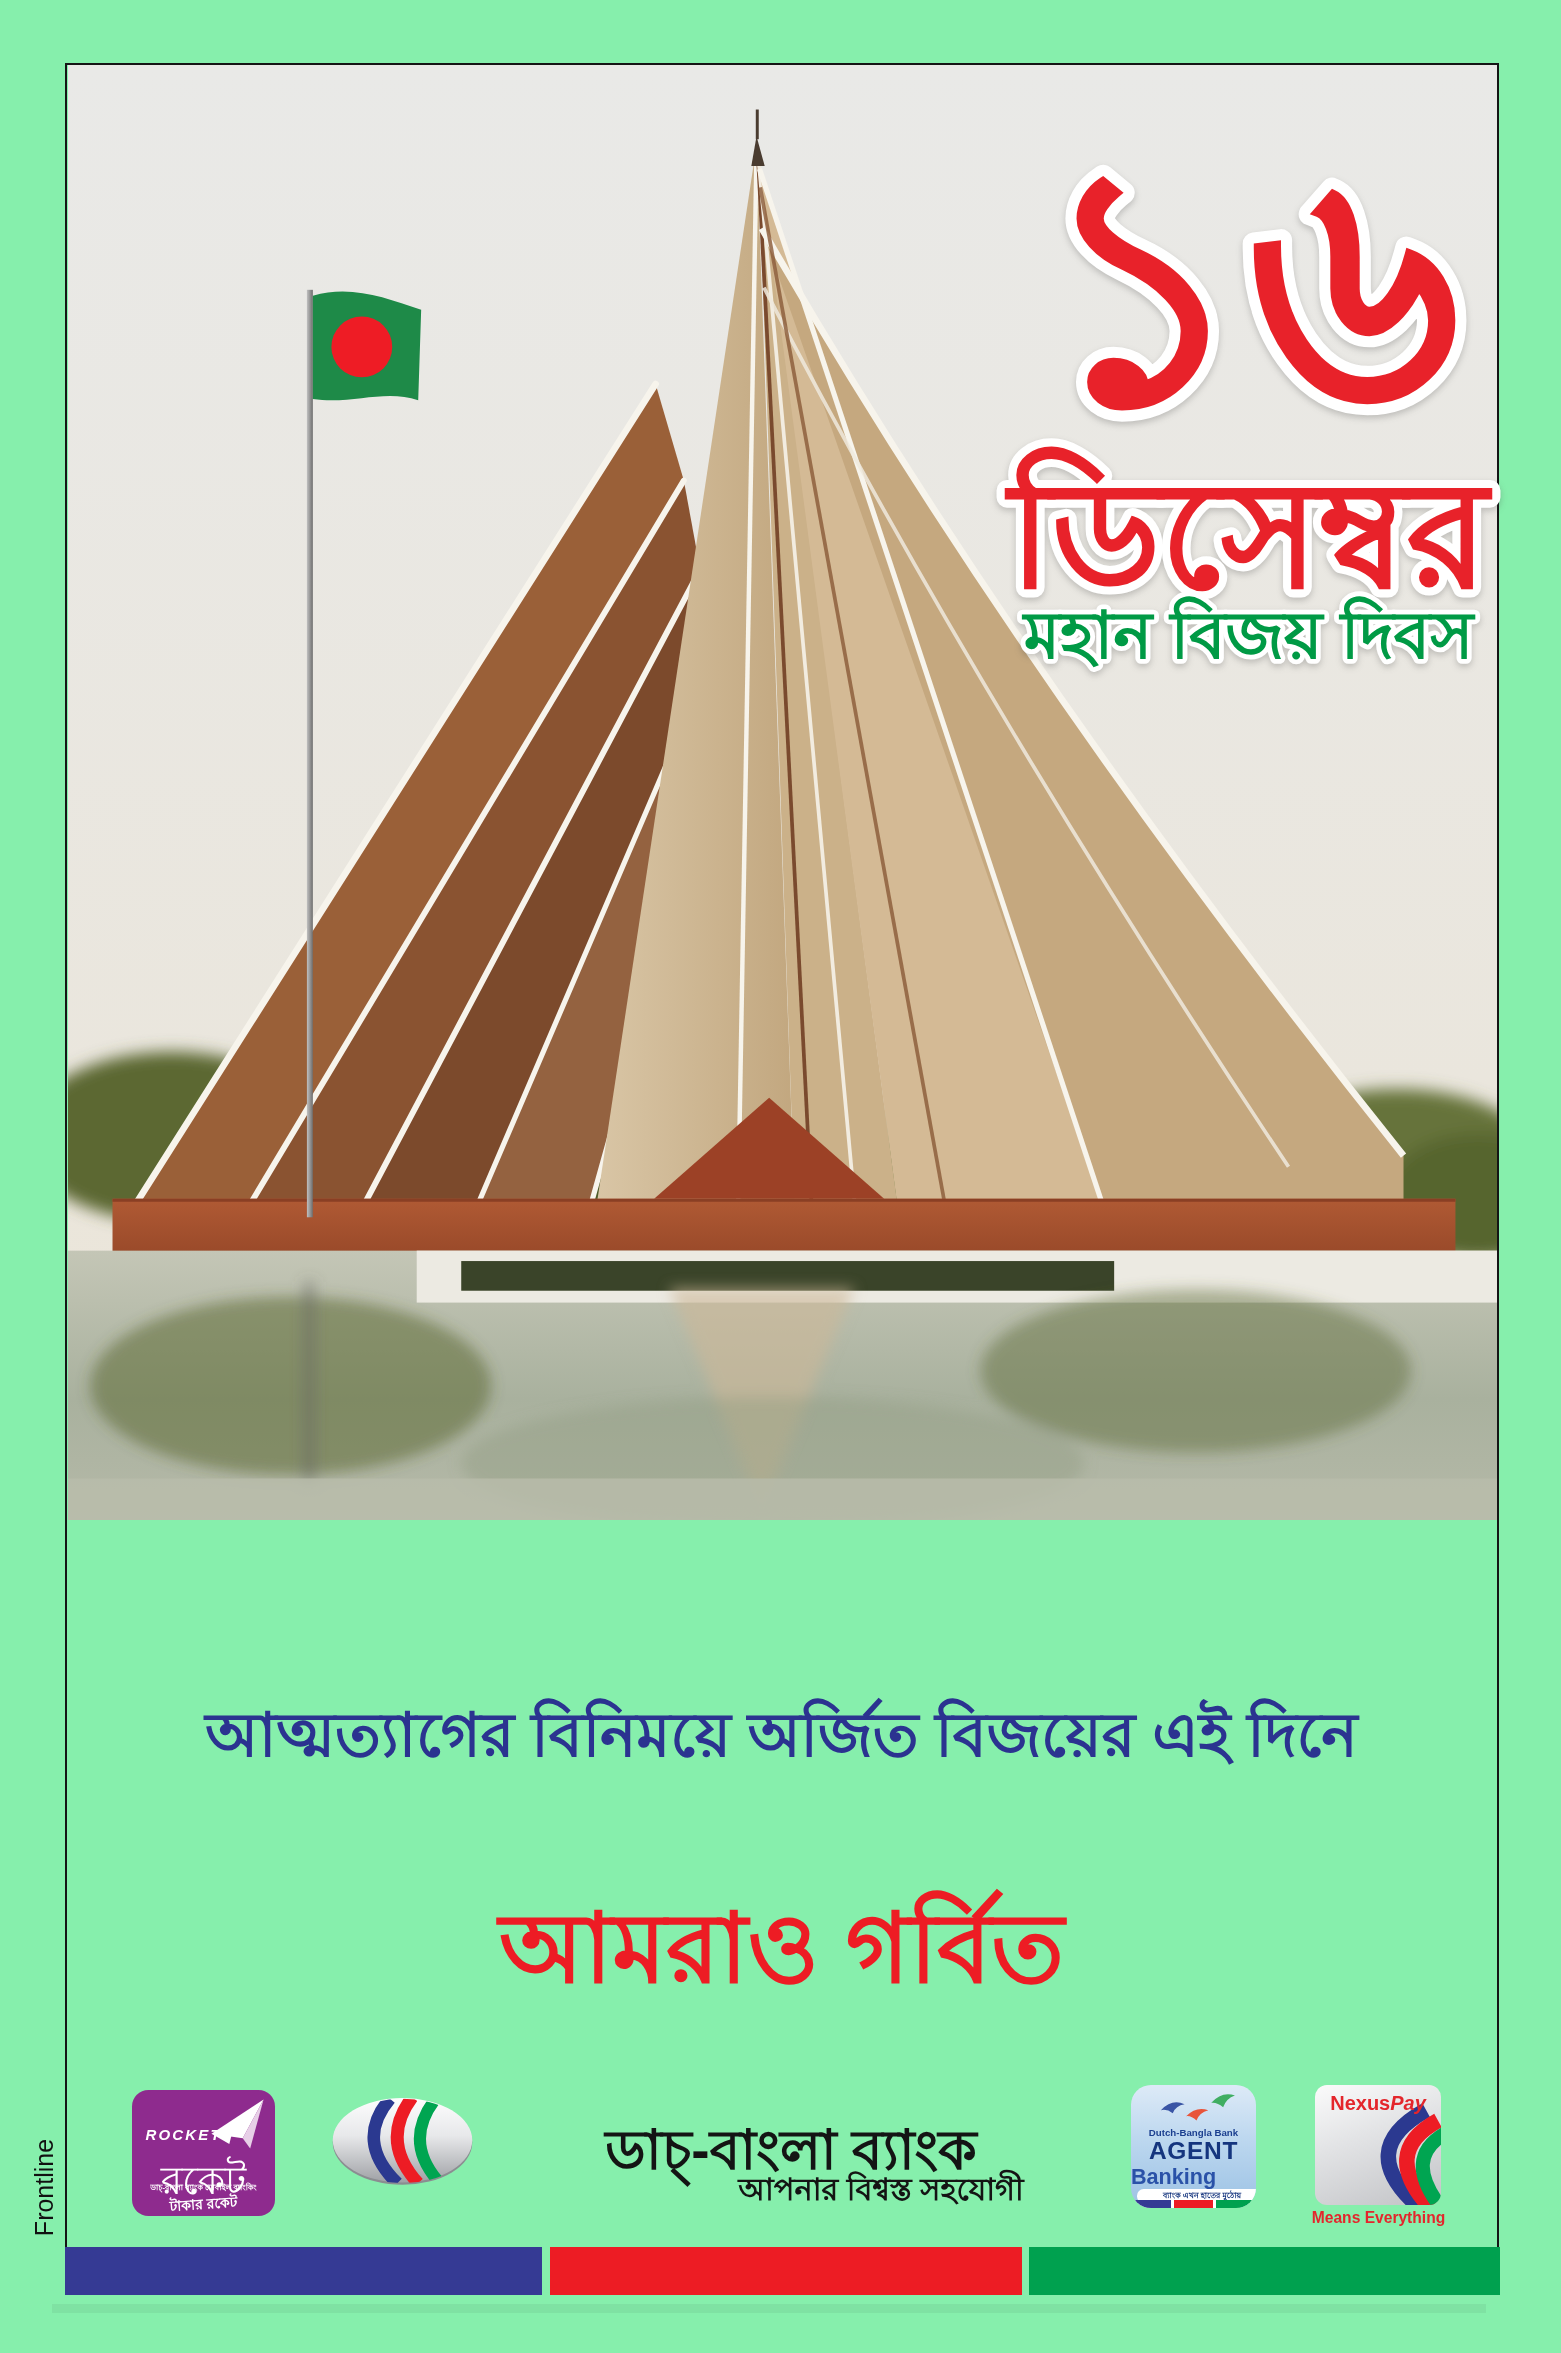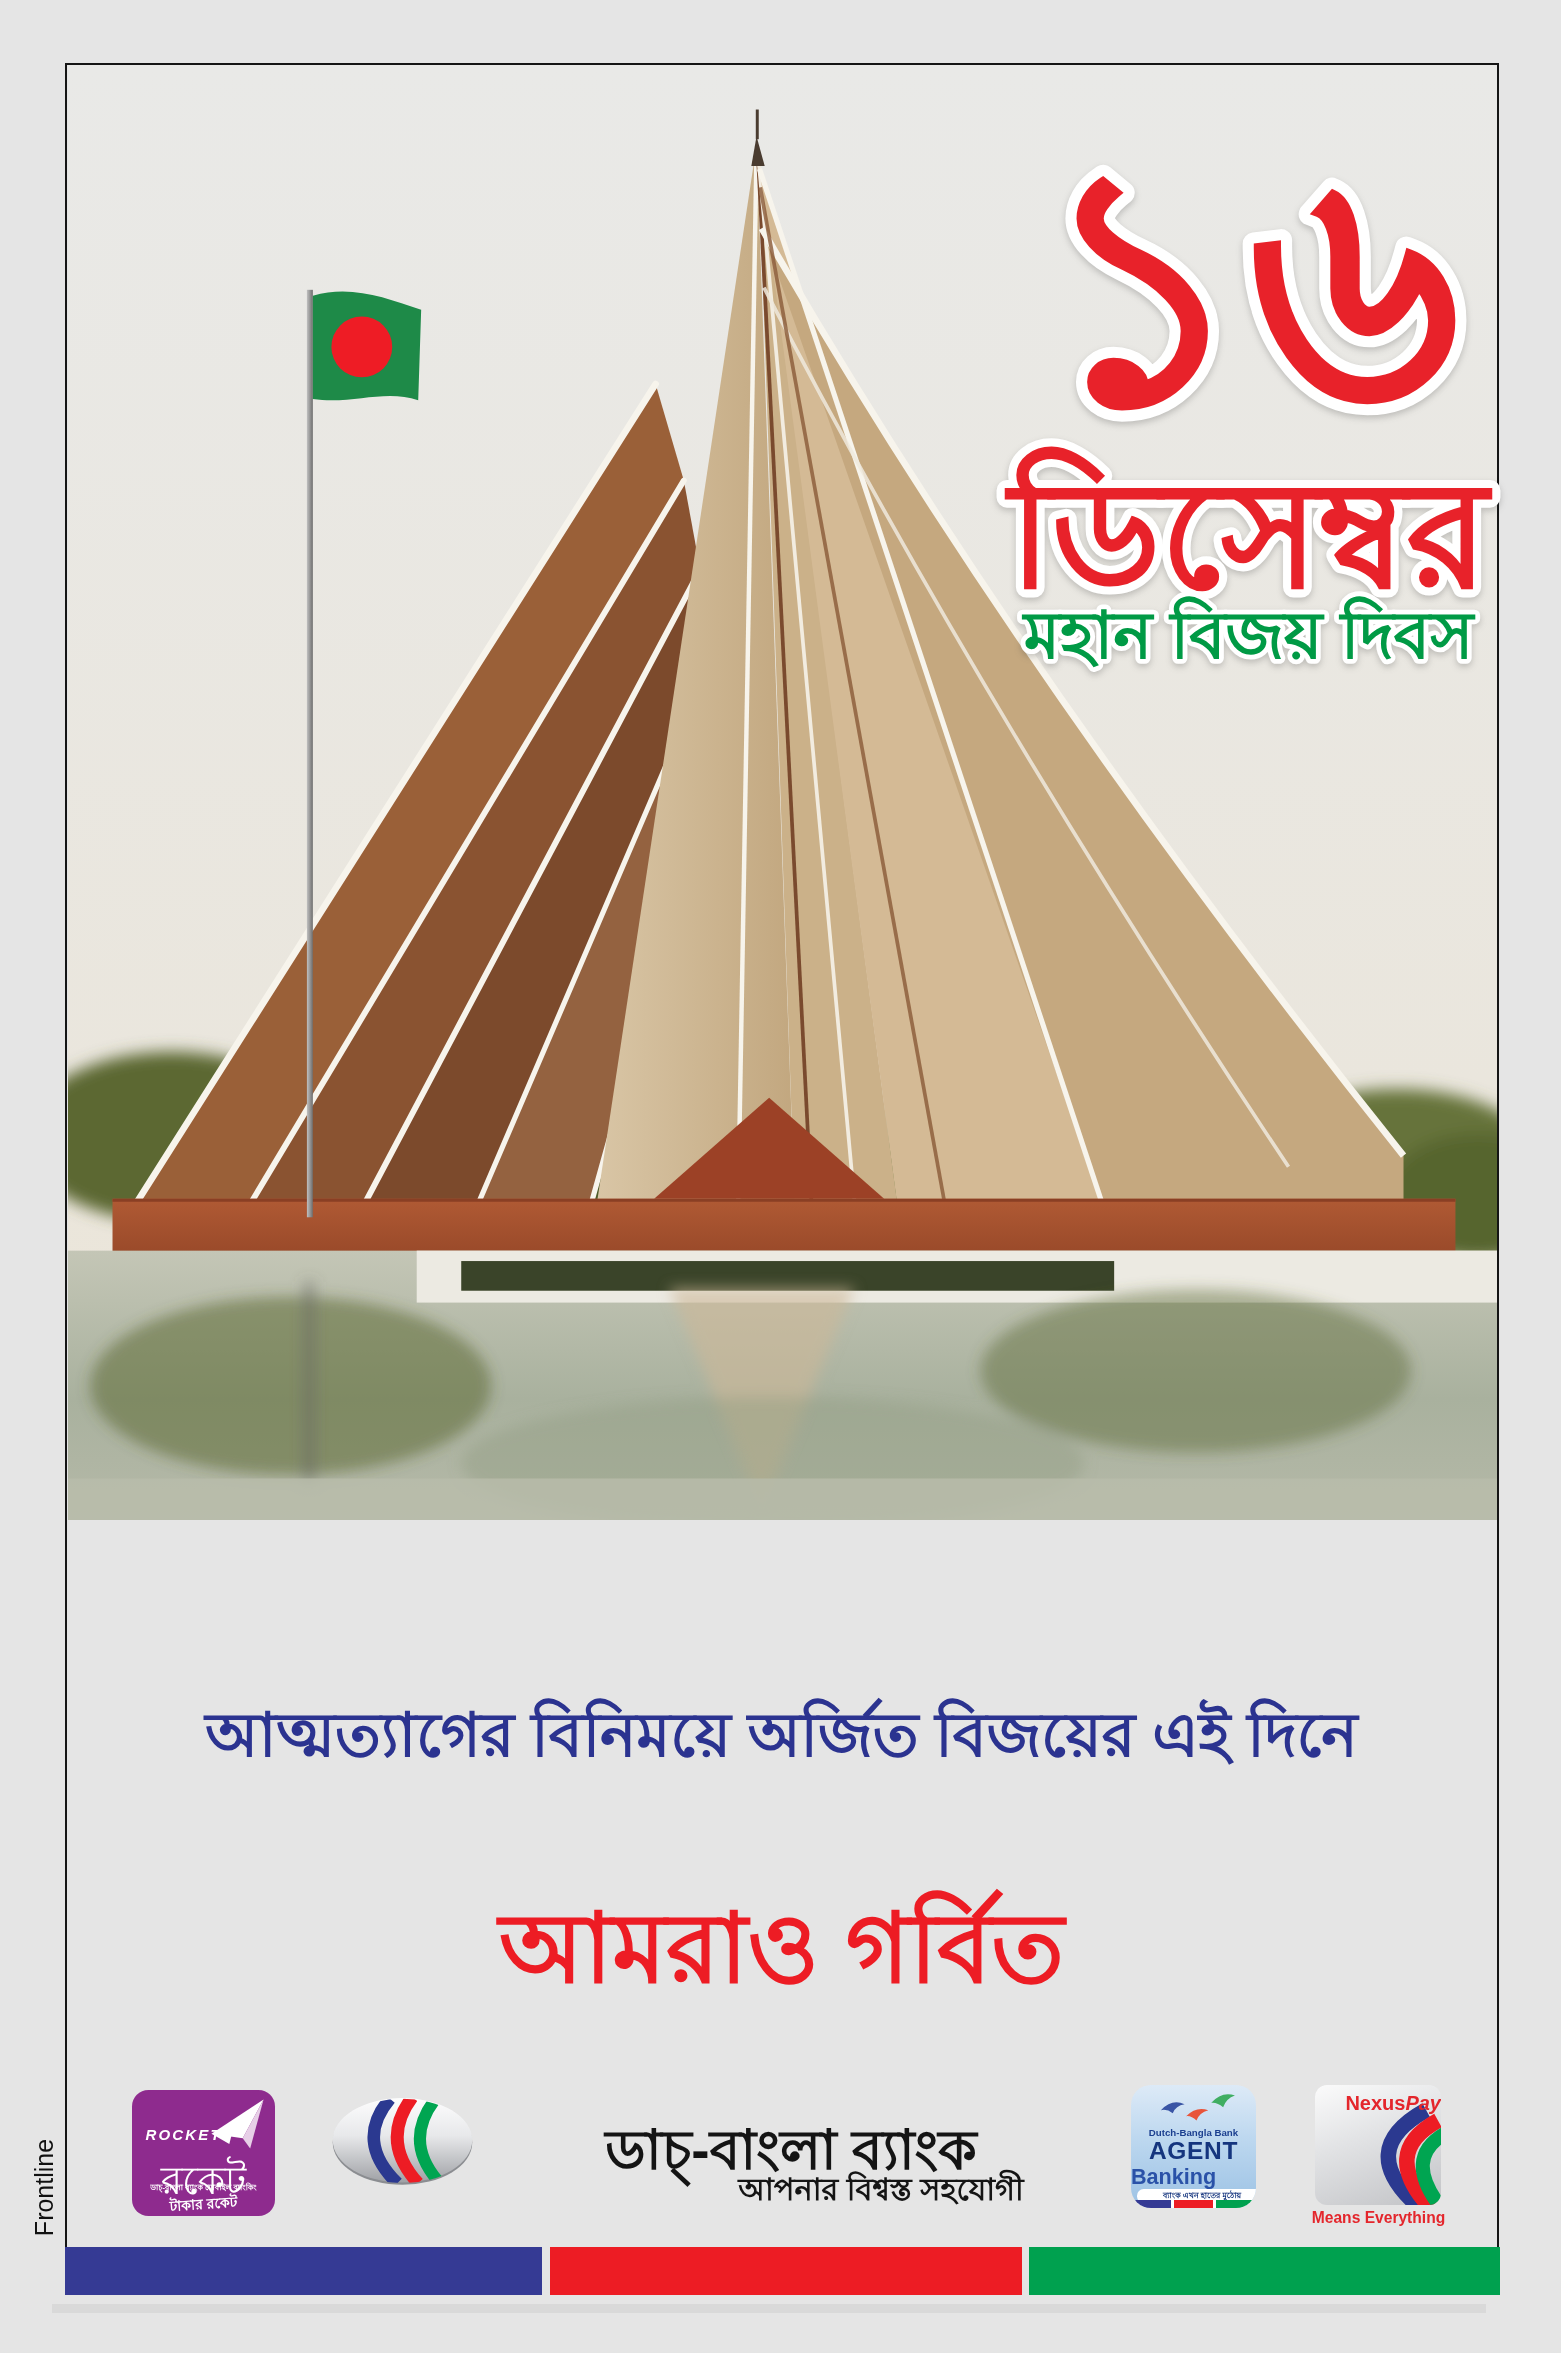--- a/index.html
+++ b/index.html
@@ -1,17 +1,17 @@
 <!DOCTYPE html>
 <html style="font-size:12px"><head>
 <meta charset="utf-8">
 <style>
   html,body{margin:0;padding:0;background:#fff;}
   #poster{
-    position:relative;width:1561px;height:2354px;background:#e5e5e5;overflow:hidden;
+    position:relative;width:1561px;height:2354px;background:#86efac;overflow:hidden;
     font-family:"Liberation Sans","DejaVu Sans",sans-serif;
   }
   .abs{position:absolute;}
   
   #frame{
     left:65px;top:63px;width:1434px;height:2184px;box-sizing:border-box;
     border-left:2.2px solid #151515;border-top:2.2px solid #151515;border-right:2.2px solid #151515;
   }
   #photo{left:68px;top:65px;width:1429px;height:1455px;}
   #photo svg{display:block;width:100%;height:100%;}
@@ -40,21 +40,21 @@
     background:linear-gradient(180deg,#ddeaf7 0%,#bcd7ef 45%,#9cc2e4 100%);}
   #agent-card .a-brand{position:absolute;left:0;top:42px;width:100%;text-align:center;color:#1b3f8f;font-size:9.7px;font-weight:800;}
   #agent-card .a-title{position:absolute;left:0;top:52px;width:100%;text-align:center;color:#15357e;font-size:24.5px;font-weight:800;letter-spacing:0.7px;}
   #agent-card .a-sub{position:absolute;left:0;top:79px;width:100%;text-align:left;color:#2a52a8;font-size:21.6px;font-weight:600;}
   #agent-card .a-pill{position:absolute;left:6px;top:104px;width:130px;height:14px;background:#fff;border-radius:6.7px;
     text-align:center;color:#15357e;font-size:7.8px;font-weight:700;line-height:14px;}
   #agent-card .a-stripe{position:absolute;bottom:0;left:0;width:100%;height:8.2px;display:flex;gap:3px;background:#fff;}
   #agent-card .a-stripe div{flex:1;}
   #nexus-card{left:1315px;top:2085px;width:126px;height:120px;border-radius:12px;overflow:hidden;
     background:linear-gradient(160deg,#fbfbfb 0%,#e3e4e6 40%,#c2c3c6 100%);}
-  #nexus-card .n-name{position:absolute;left:0;top:7.4px;width:100%;text-align:right;font-size:20px;color:#e4262c;}
+  #nexus-card .n-name{position:absolute;left:0;top:7.4px;width:100%;text-align:center;font-size:20px;color:#e4262c;}
   #nexus-card .n-name .p1{font-weight:700;}
   #nexus-card .n-name .p2{font-weight:800;font-style:italic;}
   #nexus-tagline{left:1304px;top:2209px;width:149px;text-align:center;color:#e4262c;font-size:15.6px;font-weight:800;}
   #frontline{left:-9px;top:2174px;width:104px;height:27px;transform:rotate(-90deg);
     color:#111;font-size:25px;text-align:center;}
   .stripe{top:2247px;height:48px;}
   #stripe-blue{left:65px;width:477px;}
   #stripe-red{left:550px;width:472px;}
   #stripe-green{left:1029px;width:471px;}
   #page-shadow{left:52px;top:2304px;width:1434px;height:9px;background:rgba(0,0,0,.05);}

